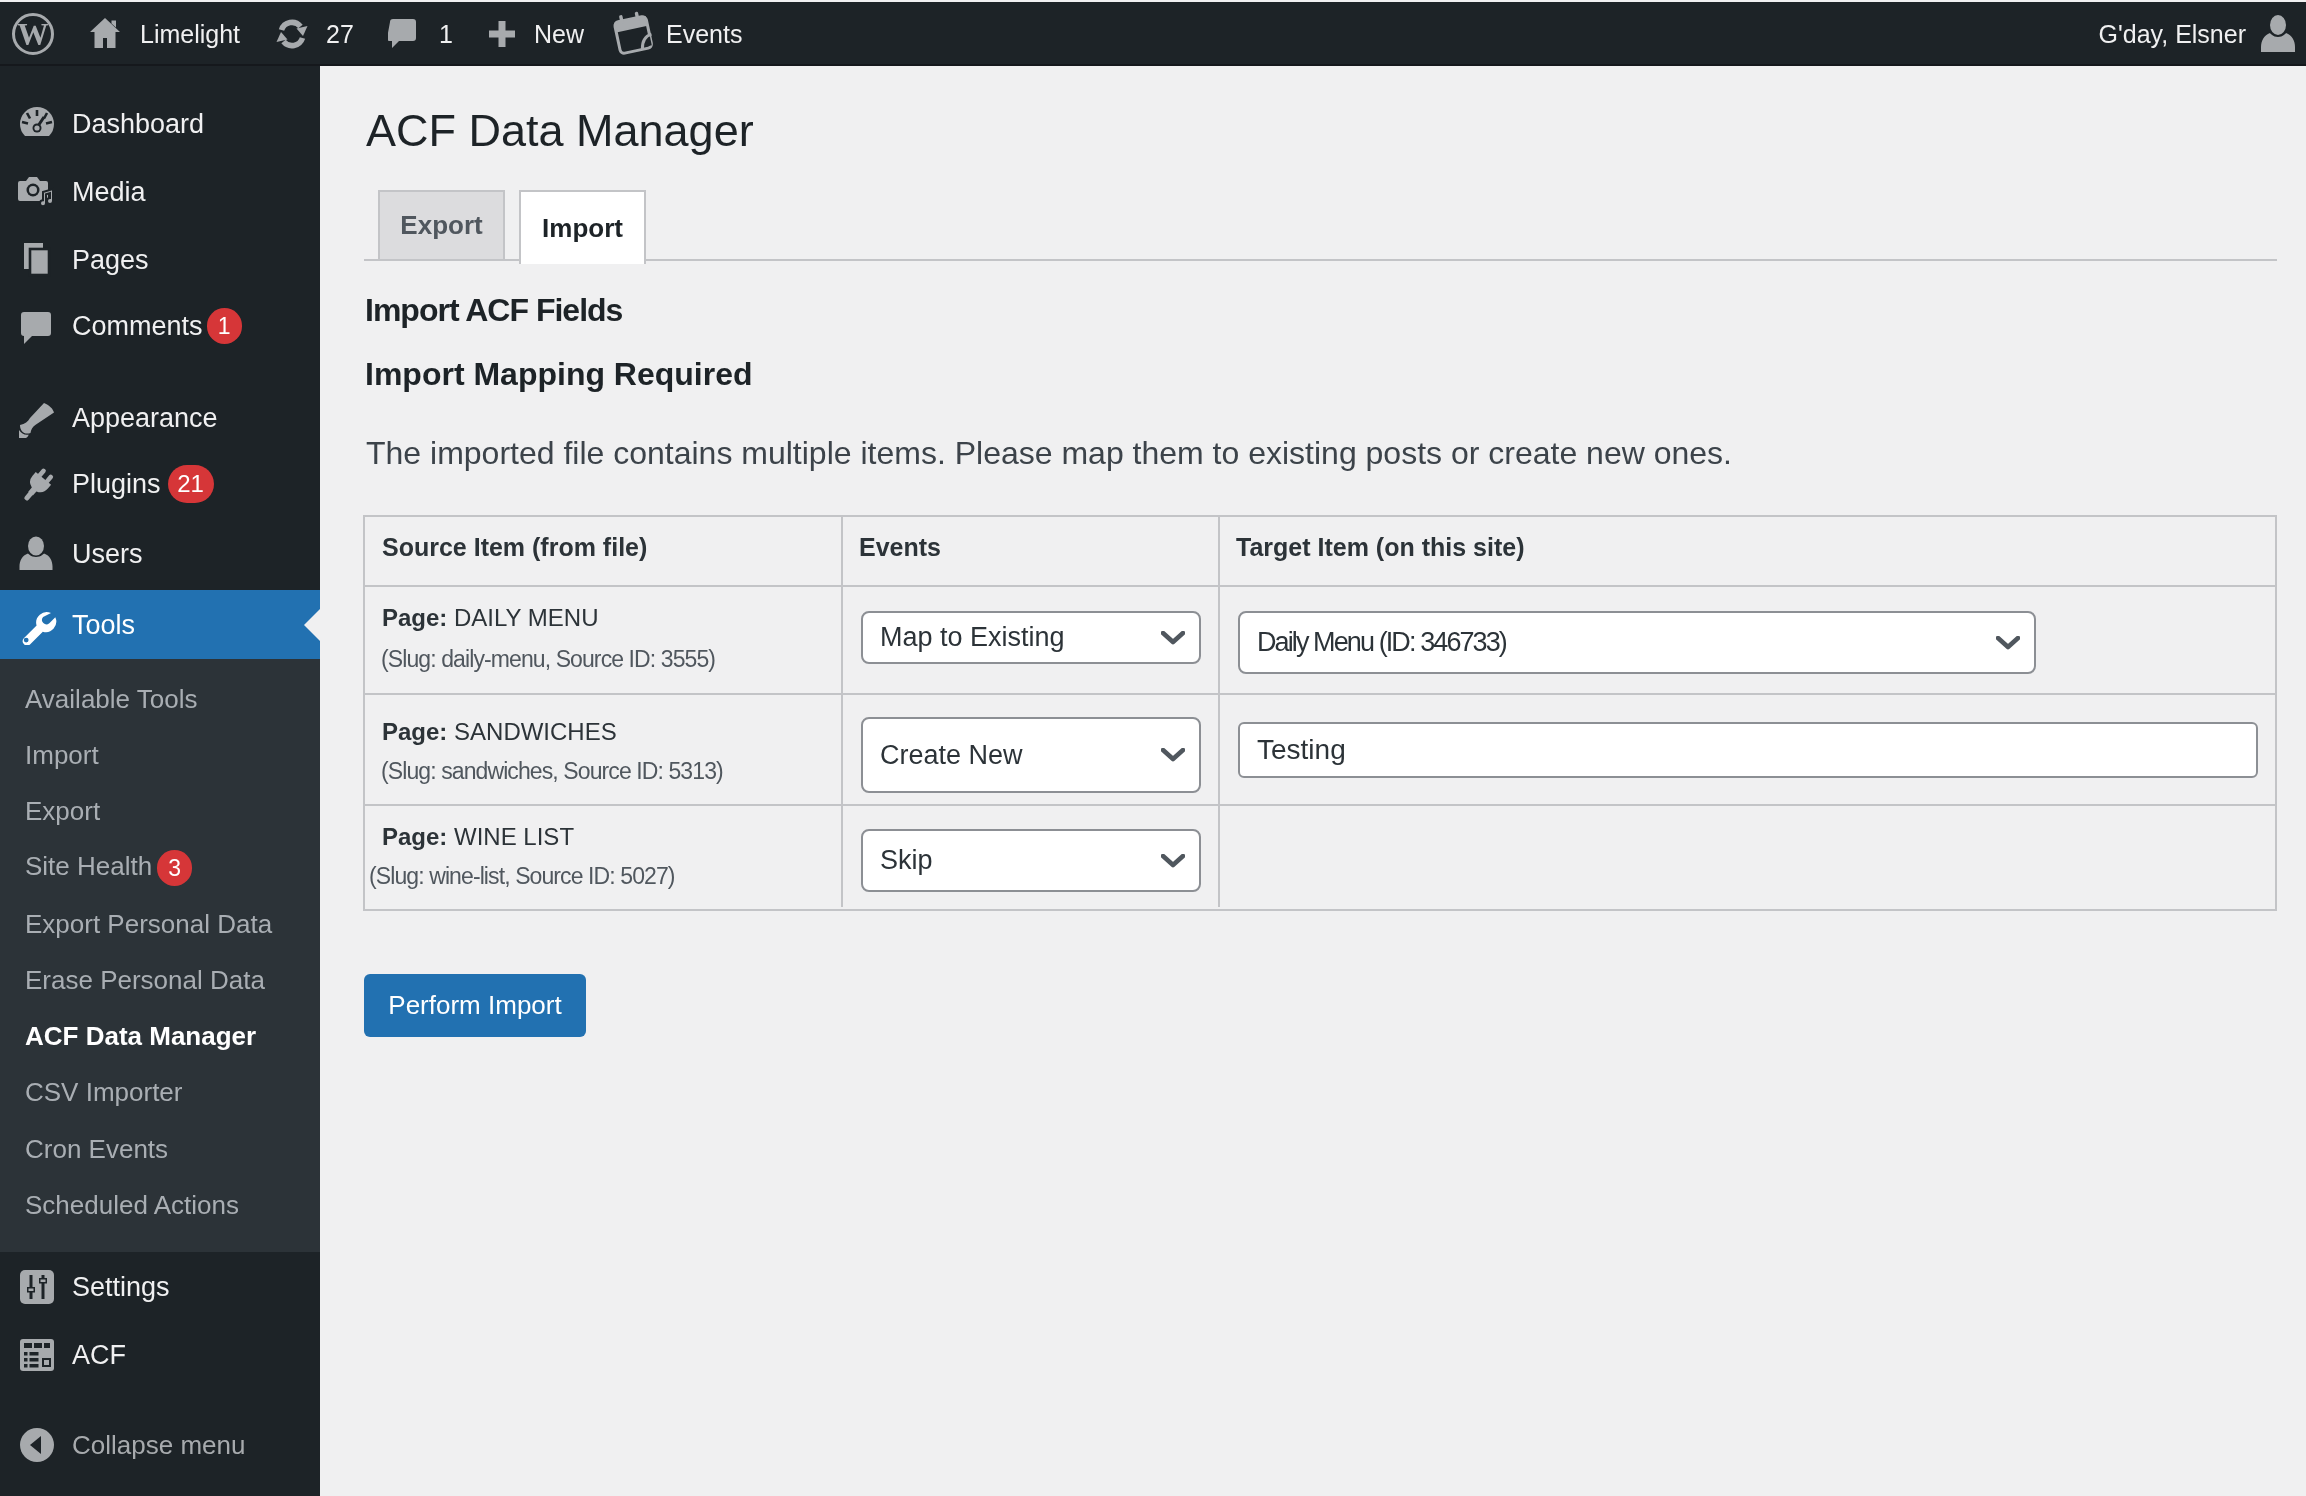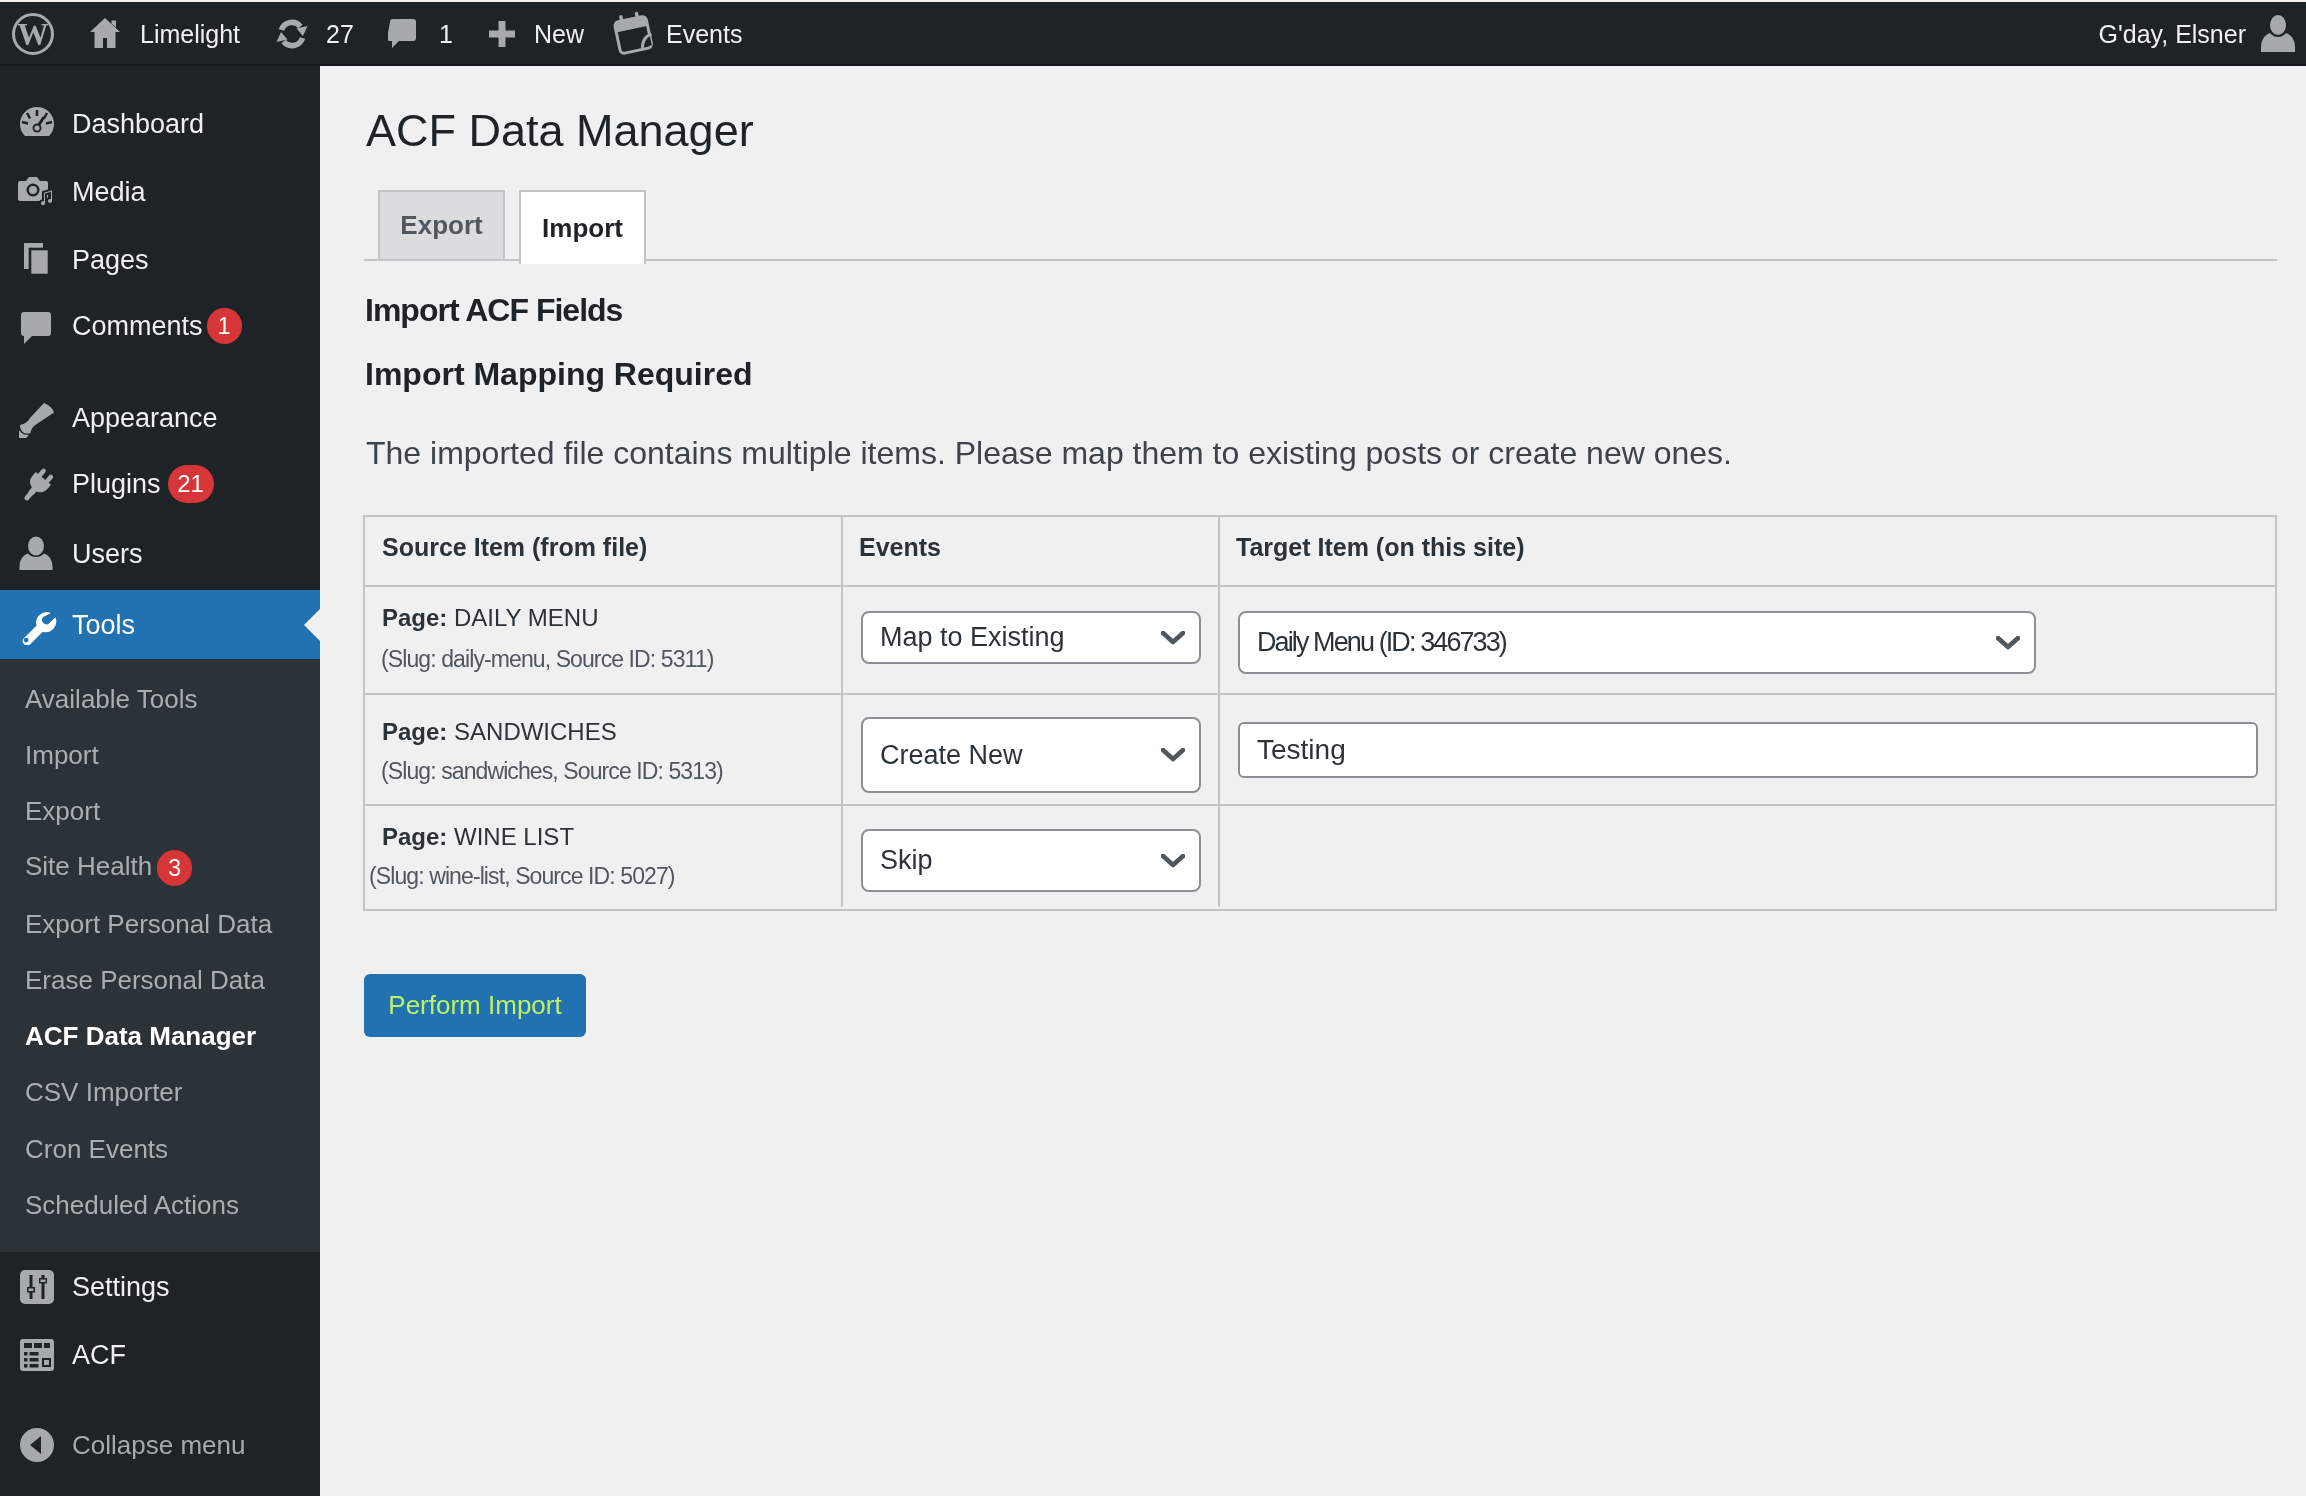--- a/index.html
+++ b/index.html
@@ -230,33 +230,33 @@
 <div class="abs" style="left:363px;top:515px;width:1914px;height:396px;border:2px solid #c3c4c7;"></div>
 <div class="abs" style="left:365px;top:585px;width:1910px;height:2px;background:#c3c4c7;"></div>
 <div class="abs" style="left:365px;top:693px;width:1910px;height:2px;background:#c3c4c7;"></div>
 <div class="abs" style="left:365px;top:804px;width:1910px;height:2px;background:#c3c4c7;"></div>
 <div class="abs" style="left:841px;top:517px;width:2px;height:390px;background:#c3c4c7;"></div>
 <div class="abs" style="left:1218px;top:517px;width:2px;height:390px;background:#c3c4c7;"></div>
 <div class="abs nw thead" style="left:382px;top:531px;">Source Item (from file)</div>
 <div class="abs nw thead" style="left:859px;top:531px;">Events</div>
 <div class="abs nw thead" style="left:1236px;top:531px;">Target Item (on this site)</div>
 <div class="abs nw line1" style="left:382px;top:603px;"><b>Page:</b> DAILY MENU</div>
-<div class="abs nw slug" style="left:381px;top:644px;">(Slug: daily-menu, Source ID: 5311)</div>
+<div class="abs nw slug" style="left:381px;top:644px;">(Slug: daily-menu, Source ID: 3555)</div>
 <div class="abs nw line1" style="left:382px;top:717px;"><b>Page:</b> SANDWICHES</div>
 <div class="abs nw slug" style="left:381px;top:756px;">(Slug: sandwiches, Source ID: 5313)</div>
 <div class="abs nw line1" style="left:382px;top:822px;"><b>Page:</b> WINE LIST</div>
 <div class="abs nw slug" style="left:369px;top:861px;">(Slug: wine-list, Source ID: 5027)</div>
 <div class="sel" style="left:861px;top:611px;width:340px;height:53px;">Map to Existing<svg width="24" height="14" viewBox="0 0 24 14">
       <path d="M2 2 L12 11 L22 2" fill="none" stroke="#50575e" stroke-width="4.6" stroke-linecap="round" stroke-linejoin="round"></path>
     </svg></div>
 <div class="sel" style="left:1238px;top:611px;width:798px;height:63px;">
     <span style="letter-spacing:-1.9px">Daily Menu (ID: 346733)</span>
     <svg width="24" height="14" viewBox="0 0 24 14">
       <path d="M2 2 L12 11 L22 2" fill="none" stroke="#50575e" stroke-width="4.6" stroke-linecap="round" stroke-linejoin="round"></path>
     </svg>
   </div>
 <div class="sel" style="left:861px;top:717px;width:340px;height:76px;">Create New<svg width="24" height="14" viewBox="0 0 24 14">
       <path d="M2 2 L12 11 L22 2" fill="none" stroke="#50575e" stroke-width="4.6" stroke-linecap="round" stroke-linejoin="round"></path>
     </svg></div>
 <div class="sel" style="left:1238px;top:722px;width:1020px;height:56px;border-radius:6px;font-size:28px;">Testing</div>
 <div class="sel" style="left:861px;top:829px;width:340px;height:63px;">Skip<svg width="24" height="14" viewBox="0 0 24 14">
       <path d="M2 2 L12 11 L22 2" fill="none" stroke="#50575e" stroke-width="4.6" stroke-linecap="round" stroke-linejoin="round"></path>
     </svg></div>
-<div class="abs" style="left:364px;top:974px;width:222px;height:63px;background:#2271b1;border-radius:6px;color:#bef264;font-size:26px;display:flex;align-items:center;justify-content:center;">Perform Import</div>
+<div class="abs" style="left:364px;top:974px;width:222px;height:63px;background:#2271b1;border-radius:6px;color:#ffffff;font-size:26px;display:flex;align-items:center;justify-content:center;">Perform Import</div>
 </body></html>

